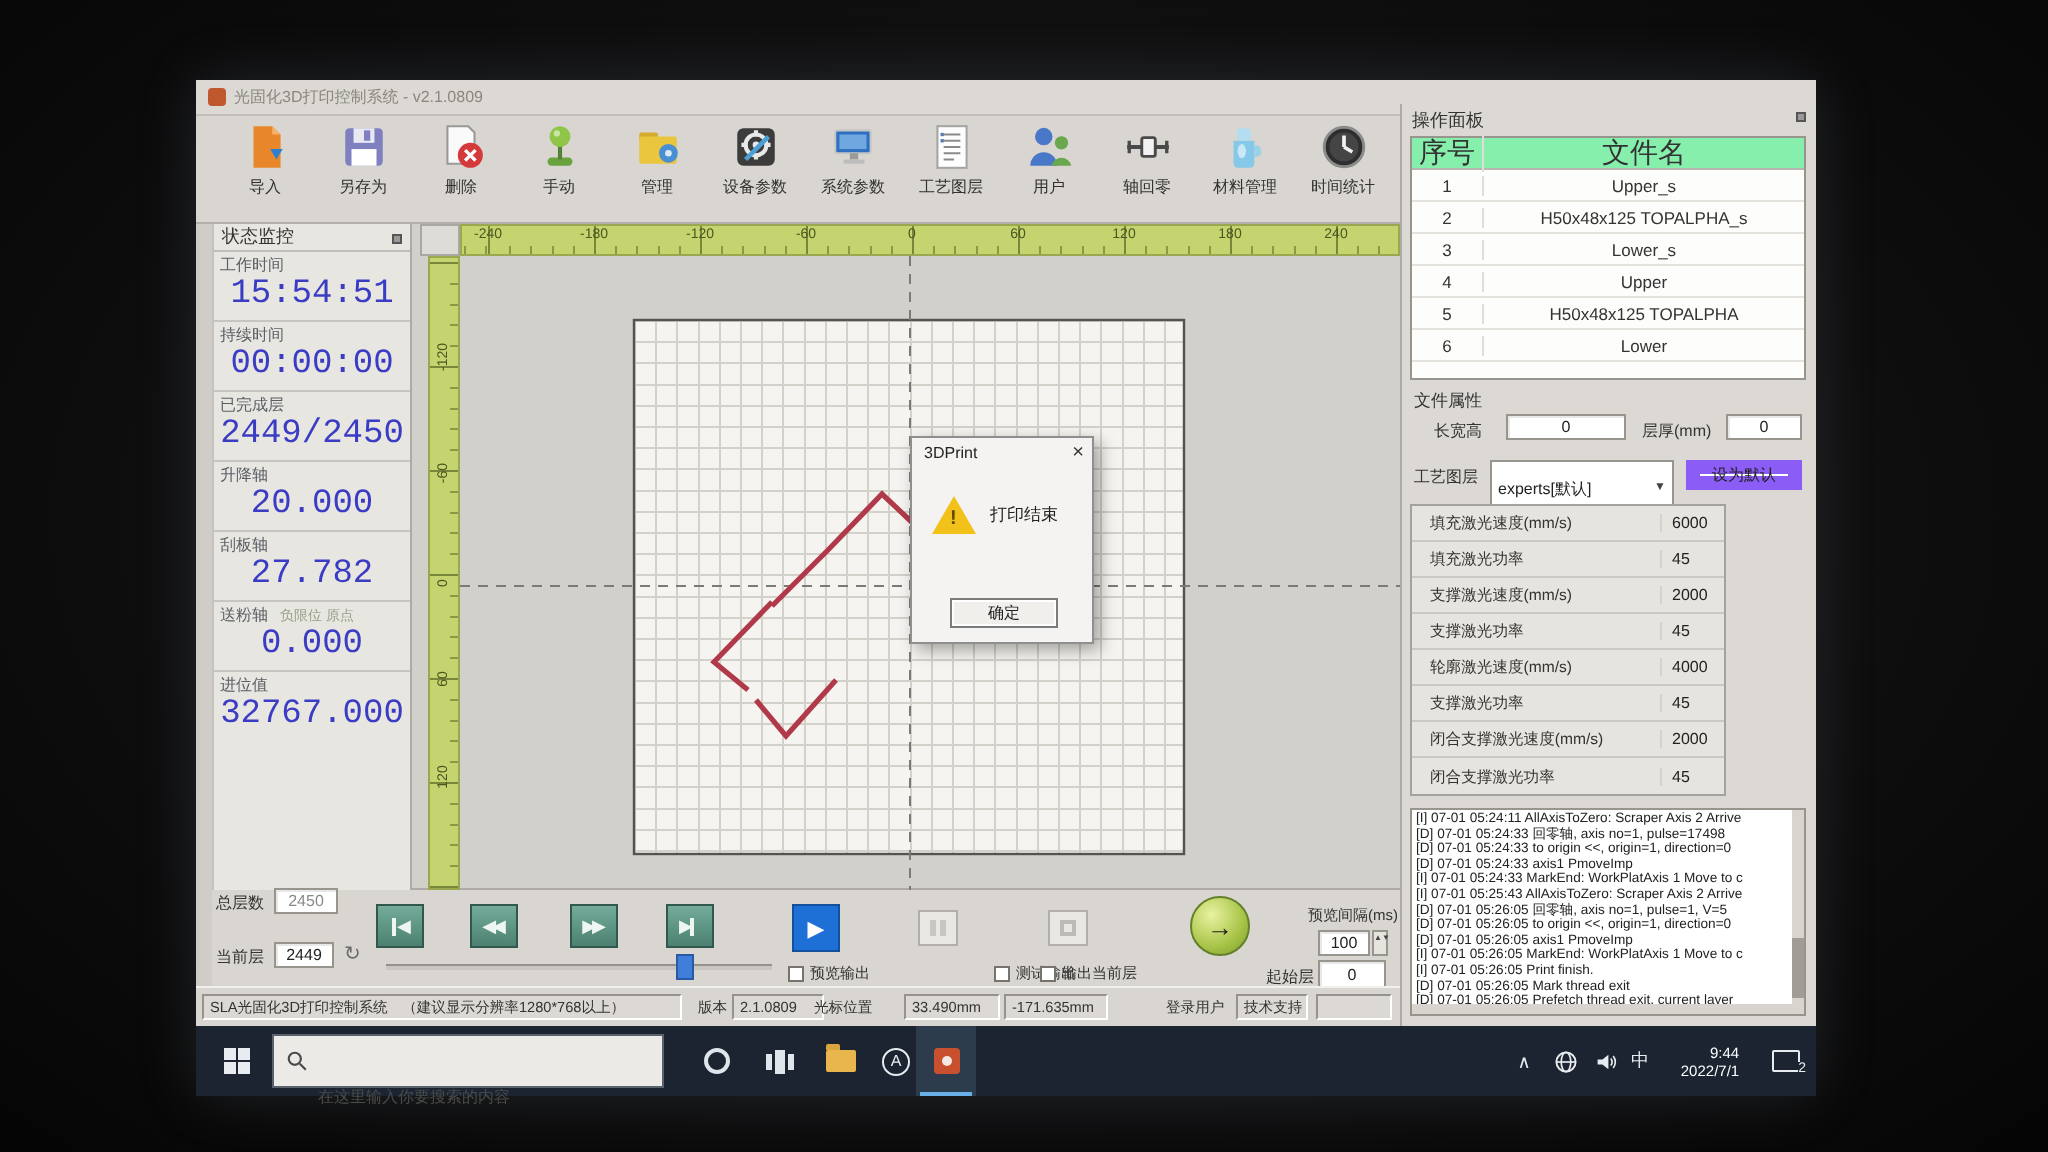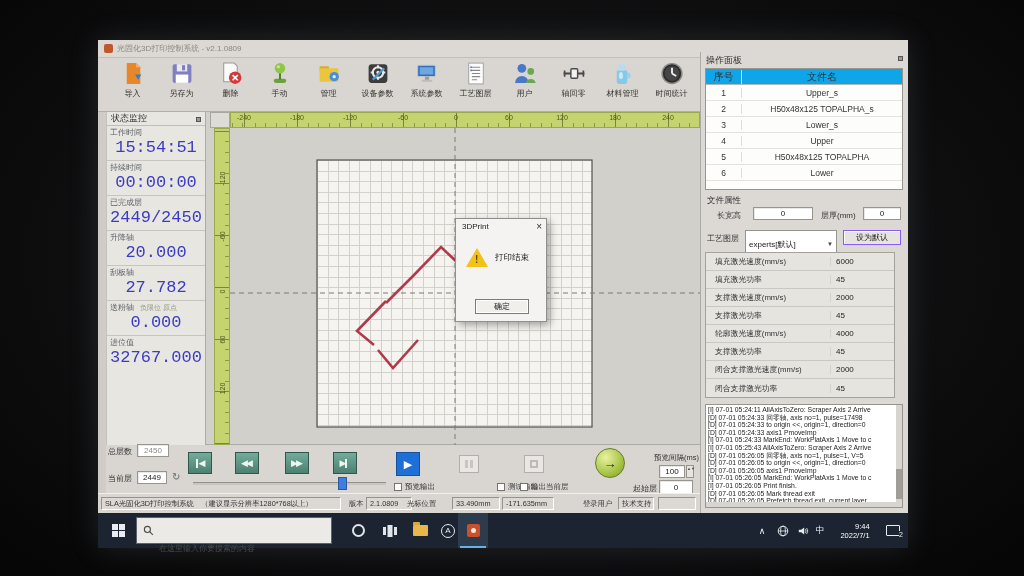--- a/index.html
+++ b/index.html
@@ -79,32 +79,32 @@
     border:1px solid #7b7b7b; font-size:8px; color:#222; display:flex; align-items:center;
     justify-content:center; box-shadow:inset 0 0 0 1px #fff; }
 
   
   .oppanel { position:absolute; left:602px; top:12px; width:208px; height:461px; background:#dcd9d4;
     border-left:1px solid #aeaba6; }
   .op-head { height:14px; font-size:9px; color:#333; padding:2px 5px; display:flex; justify-content:space-between; }
   .filetable { position:absolute; left:4px; top:16px; width:198px; height:122px; background:#fdfdfb;
     border:1px solid #98958f; font-size:8.5px; color:#333; }
   .ft-row { display:flex; height:16px; align-items:center; border-bottom:1px solid #e4e2dd; }
-  .ft-row.head { background:#0ea5e9; border-bottom:1px solid #b8b5b0; font-size:10px; }
+  .ft-row.head { background:#86efac; border-bottom:1px solid #b8b5b0; font-size:14px; }
   .ft-no { width:36px; text-align:center; border-right:1px solid #e0ded9; }
   .ft-name { flex:1; text-align:center; white-space:nowrap; overflow:hidden; }
   .sectlabel { font-size:8.5px; color:#333; }
   .inset { background:#fff; border:1px solid #98958f; box-shadow:inset 1px 1px 0 #e8e8e8;
     font-size:8px; color:#222; display:flex; align-items:center; justify-content:center; }
   .dropdown { background:#fff; border:1px solid #98958f; font-size:8px; color:#222; display:flex;
     align-items:center; justify-content:space-between; padding:0 3px; }
   .dd-arrow { font-size:6px; color:#444; }
-  .btn { background:#e6e4df; border:1px solid #8b5cf6; box-shadow:inset 1px 1px 0 #fff;
+  .btn { background:#e6e4df; border:7px solid #8b5cf6; box-shadow:inset 1px 1px 0 #fff;
     font-size:8px; color:#222; display:flex; align-items:center; justify-content:center; }
-  .paramtable { position:absolute; left:4px; top:200px; width:190px; height:146px;
+  .paramtable { position:absolute; left:4px; top:200px; width:158px; height:146px;
     border:1px solid #a5a29d; background:#e6e4df; }
   .prow { display:flex; height:18px; align-items:center; border-bottom:1px solid #cbc8c3; }
   .pname { width:124px; padding-left:9px; font-size:7.8px; color:#333; white-space:nowrap; overflow:hidden; }
   .pval { flex:1; font-size:8px; color:#222; padding-left:5px; border-left:1px solid #d5d2cd; }
   .logbox { position:absolute; left:4px; top:352px; width:198px; height:104px; background:#fff;
     border:1px solid #98958f; overflow:hidden; padding:1px 7px 1px 2px; }
   .logline { font-size:6.8px; line-height:7.6px; color:#222; white-space:nowrap; }
   .vscroll { position:absolute; right:0; top:0; width:6px; height:100%; background:#d8d5d0; }
   .vthumb { position:absolute; right:0; bottom:8px; width:6px; height:30px; background:#a09d98; }
   .hscroll { position:absolute; left:0; bottom:0; width:192px; height:5px; background:#d8d5d0; }

